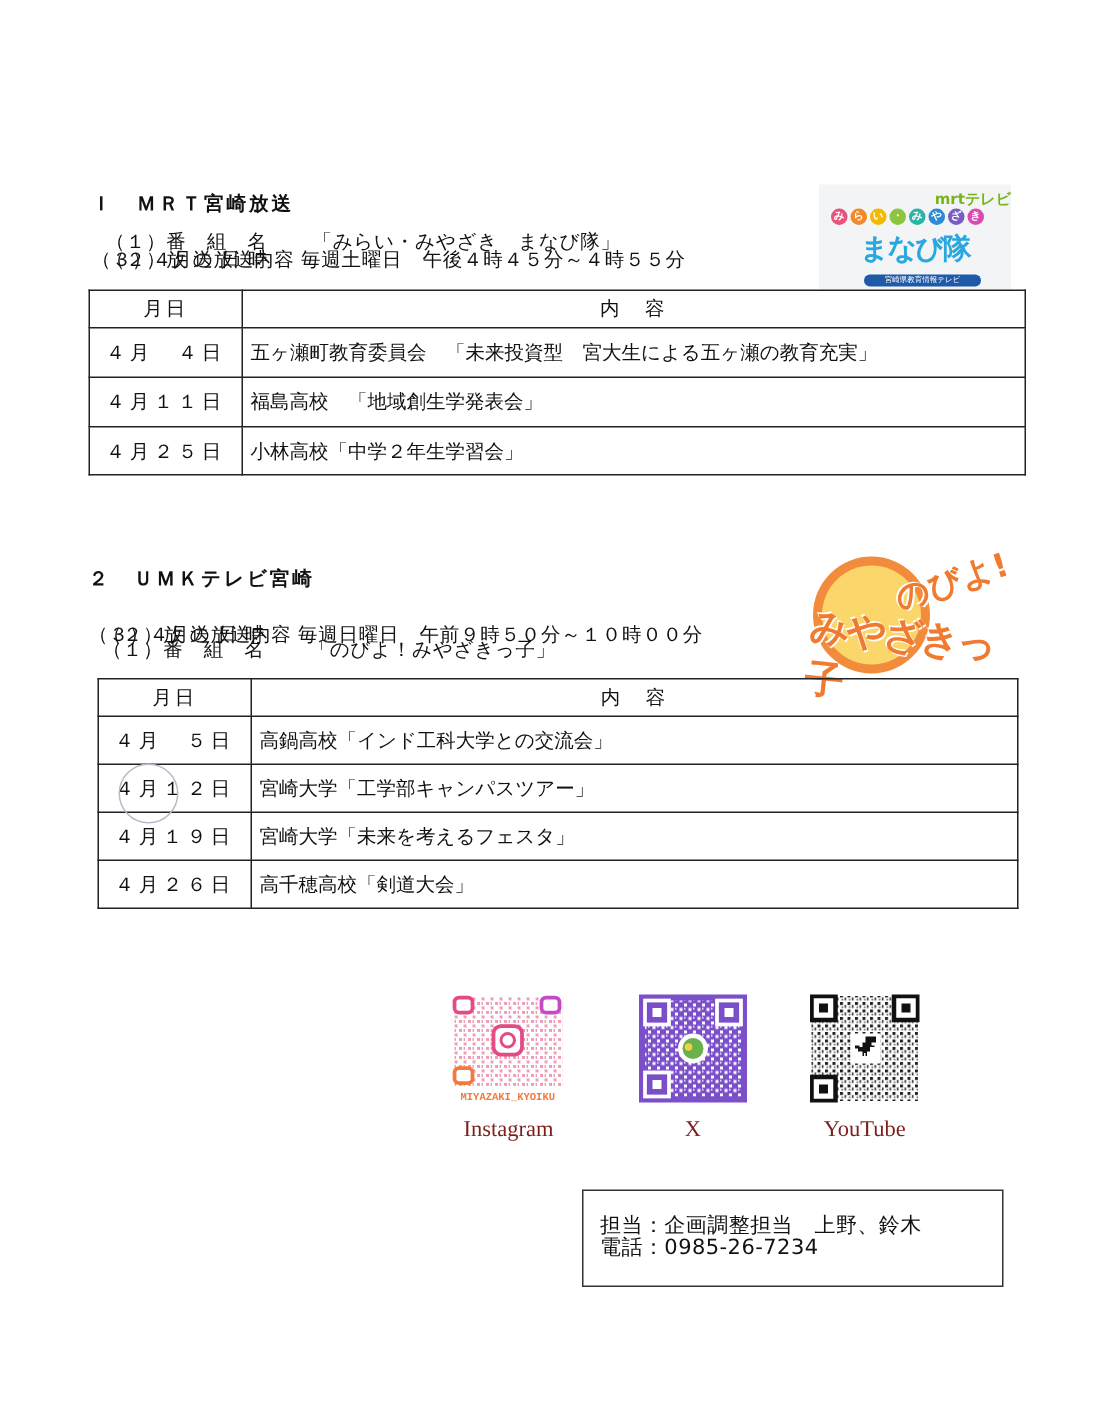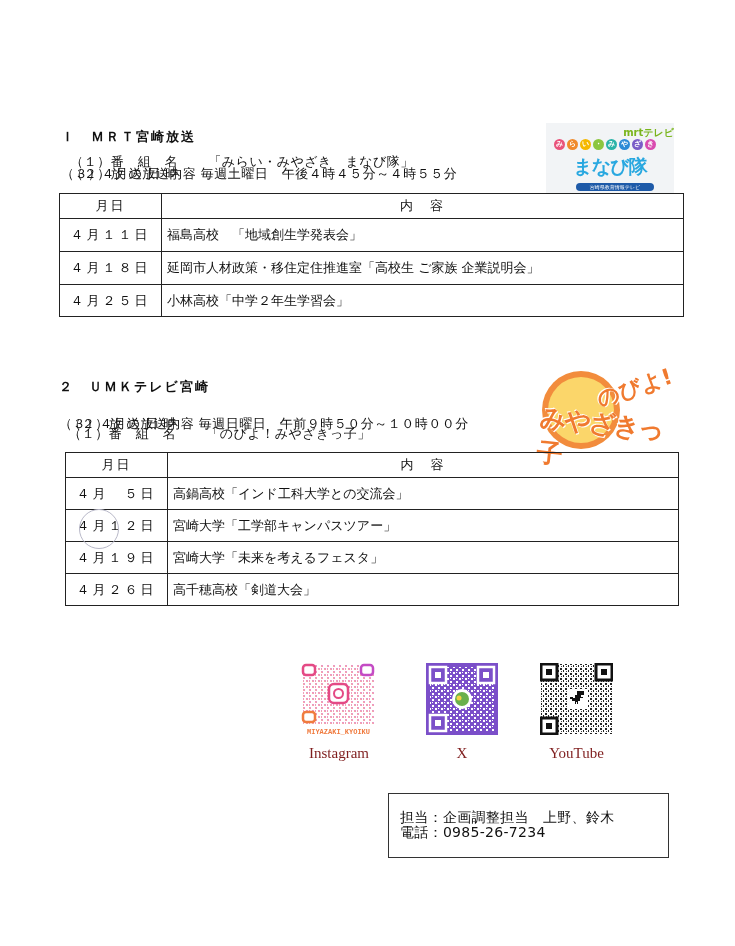--- a/index.html
+++ b/index.html
@@ -1,20 +1,20 @@
 <!DOCTYPE html>
 <html><head>
 <meta charset="utf-8">
 <style>
   html, body { margin:0; padding:0; background:#ffffff; }
   body { width:735px; height:946px; position:relative; overflow:hidden;
          font-family:"DejaVu Sans", sans-serif; color:#111; }
   .abs { position:absolute; }
   .line { font-size:13px; line-height:12px; white-space:pre; letter-spacing:0.5px; }
-  .sec-title { font-weight:bold; letter-spacing:2px; }
+  .sec-title { font-weight:bold; letter-spacing:2px;font-family:Liberation Mono, monospace; }
   table.sched { position:absolute; border-collapse:collapse; font-size:13px;padding-left:32px; }
   table.sched td, table.sched th { border:1px solid #222; padding:0 0 0 5px; font-weight:normal; white-space:pre; }
   table.sched th { text-align:center; padding:0; letter-spacing:2px; }
   table.sched td.date { text-align:center; padding:0; letter-spacing:3px; }
   table.sched { border:1.5px solid #222; }
   
   .logo-mrt { left:546px; top:123px; width:128px; height:70px; background:#f2f4f6; }
   .logo-mrt .brand { position:absolute; left:0; right:0; top:3px; text-align:right; font-size:10px; font-weight:bold; color:#7ab51d; }
   .logo-mrt .dots { position:absolute; left:8px; top:16px; display:flex; gap:2px; }
   .logo-mrt .dot { width:11px; height:11px; border-radius:50%; font-size:7px; color:#fff; text-align:center; line-height:11px; font-weight:bold; }
@@ -59,26 +59,26 @@
   <div class="sub">宮崎県教育情報テレビ</div>
 </div>
 
 <table class="sched" style="left:59px;top:193px;width:625px;">
   <tbody>
       <tr style="height:25px">
     <th style="width:101px">月日</th>
     <th>内　容</th>
   </tr>
   <tr style="height:33px">
+    <td class="date">４月　４日</td>
+    <td>五ヶ瀬町教育委員会　「未来投資型　宮大生による五ヶ瀬の教育充実」</td>
+  </tr>
+  <tr style="height:33px">
     <td class="date">４月１１日</td>
     <td>福島高校　「地域創生学発表会」</td>
-  </tr>
-  <tr style="height:33px">
-    <td class="date">４月１８日</td>
-    <td>延岡市人材政策・移住定住推進室「高校生 ご家族 企業説明会」</td>
   </tr>
   <tr style="height:32px">
     <td class="date">４月２５日</td>
     <td>小林高校「中学２年生学習会」</td>
   </tr>
 </tbody>
   </table>
 
 <div class="abs line sec-title" style="left:59px;top:381px;">２　ＵＭＫテレビ宮崎</div>
 <div class="abs line" style="left:59px;top:416px;">

